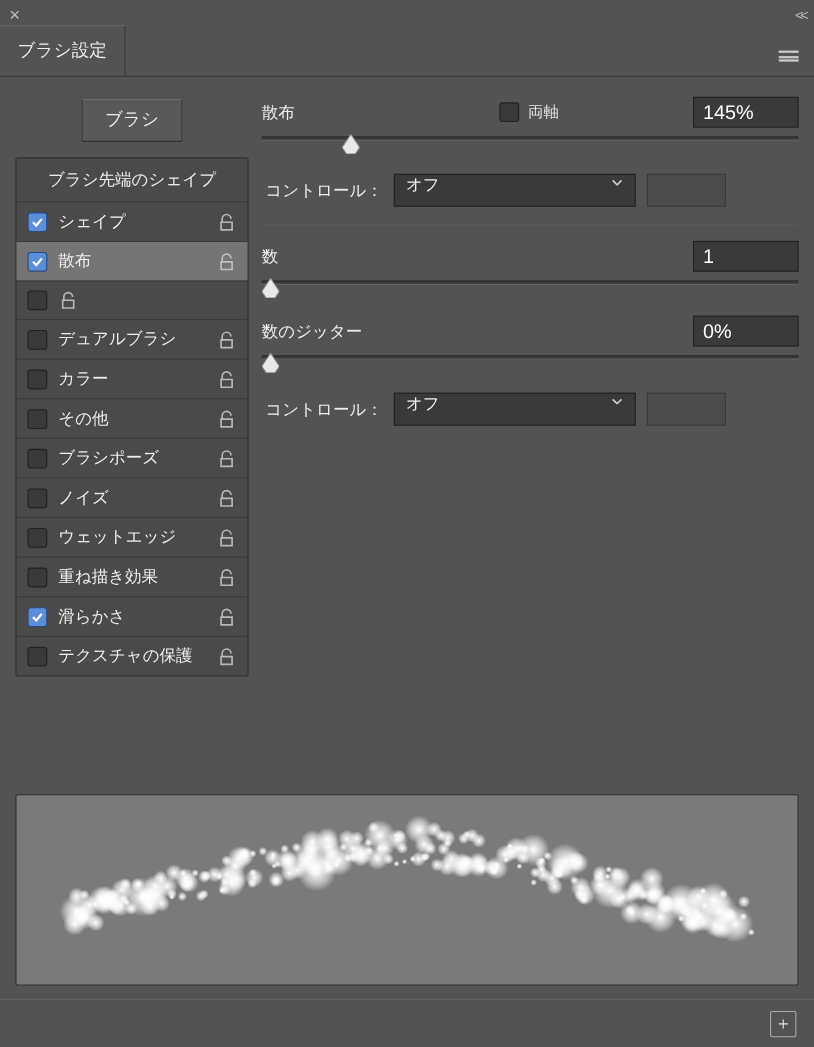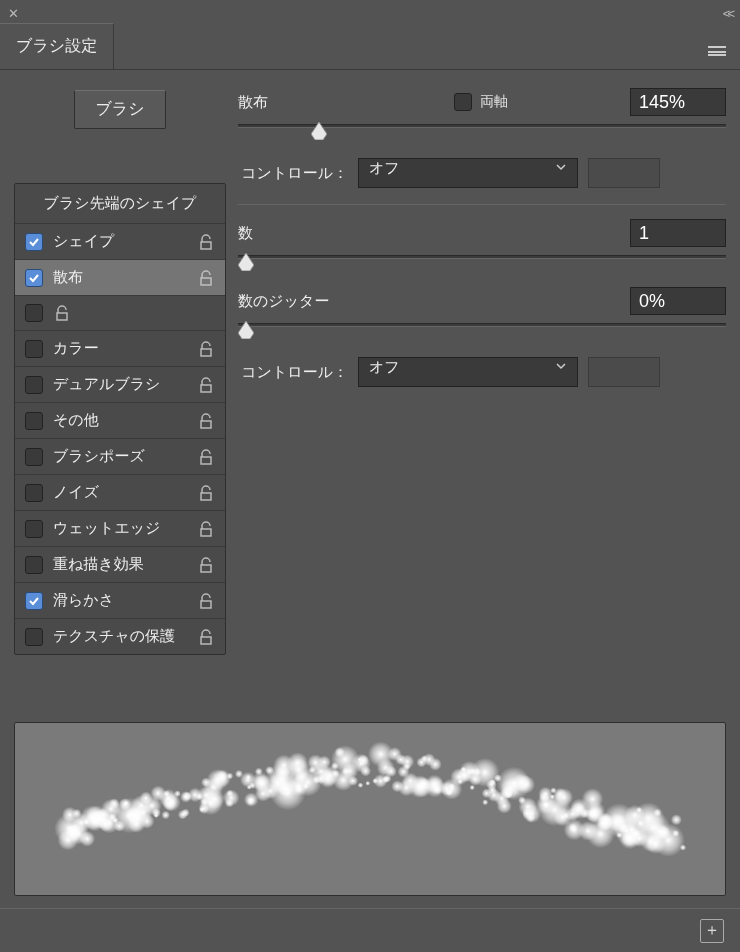--- a/index.html
+++ b/index.html
@@ -11,21 +11,21 @@
   .tabrow { height: 44px; display: flex; align-items: flex-end; border-bottom: 1px solid #3a3a3a; }
   .tab { padding: 12px 16px; background: #535353; color: #eee; font-size: 16px; border-top: 1px solid #6a6a6a; border-right: 1px solid #3a3a3a; }
   .tab.active { background: #535353; }
   .menu-btn { margin-left: auto; margin-right: 8px; color: #ccc; cursor: pointer; padding: 6px 6px 10px; }
   .menu-lines { display: inline-block; width: 18px; border-top: 2px solid #ccc; border-bottom: 2px solid #ccc; height: 10px; position: relative; }
   .menu-lines::after { content: ""; position: absolute; width: 100%; border-top: 2px solid #ccc; left: 0; top: 3px; }
   .body { flex: 1; display: flex; gap: 12px; padding: 14px 14px 10px 14px; }
   .left-col { width: 212px; display: flex; flex-direction: column; gap: 10px; }
   .brush-btn-wrap { display: flex; justify-content: center; padding: 6px 0 4px; }
   .brush-btn { background: #595959; border: 1px solid #2f2f2f; border-top-color: #6f6f6f; color: #eee; padding: 8px 20px; font-size: 16px; cursor: pointer; border-radius: 2px; }
-  .side-box { border: 1px solid #2e2e2e; background: #4a4a4a; border-radius: 2px; margin-top: 40px; }
+  .side-box { border: 1px solid #2e2e2e; background: #4a4a4a; border-radius: 2px; }
   .side-header { padding: 10px 12px; font-size: 15px; color: #eee; text-align: center; }
   .side-row { display: flex; align-items: center; gap: 10px; padding: 8px 10px; font-size: 15px; color: #eee; border-top: 1px solid #3a3a3a; }
   .side-row.selected { background: #757575; }
   .chk { width: 18px; height: 18px; border: 1px solid #222; border-radius: 3px; background: #3a3a3a; display: inline-flex; align-items: center; justify-content: center; flex: 0 0 18px; cursor: pointer; }
   .chk.checked { background: #5a8ed8; border-color: #2a4a7a; }
   .chk.checked svg { display: block; }
   .chk svg { display: none; width: 12px; height: 12px; }
   .row-label { flex: 1; }
   .lock { width: 18px; height: 18px; opacity: 0.85; cursor: pointer; flex: 0 0 18px; }
   .right-col { flex: 1; display: flex; flex-direction: column; }
@@ -100,28 +100,28 @@
                 </svg></span>
             </div>
             <div class="side-row">
               <span class="chk"></span>
               <span class="lock"><svg viewBox="0 0 18 18">
                   <path d="M5 9 V6 a4 4 0 0 1 8 0 M4 9 h10 v7 h-10 Z"></path>
                 </svg></span>
             </div>
             <div class="side-row">
               <span class="chk"></span>
+              <span class="row-label">デュアルブラシ</span>
+              <span class="lock"><svg viewBox="0 0 18 18">
+                  <path d="M5 9 V6 a4 4 0 0 1 8 0 M4 9 h10 v7 h-10 Z"></path>
+                </svg></span>
+            </div>
+            <div class="side-row">
+              <span class="chk"></span>
               <span class="row-label">カラー</span>
-              <span class="lock"><svg viewBox="0 0 18 18">
-                  <path d="M5 9 V6 a4 4 0 0 1 8 0 M4 9 h10 v7 h-10 Z"></path>
-                </svg></span>
-            </div>
-            <div class="side-row">
-              <span class="chk"></span>
-              <span class="row-label">デュアルブラシ</span>
               <span class="lock"><svg viewBox="0 0 18 18">
                   <path d="M5 9 V6 a4 4 0 0 1 8 0 M4 9 h10 v7 h-10 Z"></path>
                 </svg></span>
             </div>
             <div class="side-row">
               <span class="chk"></span>
               <span class="row-label">その他</span>
               <span class="lock"><svg viewBox="0 0 18 18">
                   <path d="M5 9 V6 a4 4 0 0 1 8 0 M4 9 h10 v7 h-10 Z"></path>
                 </svg></span>

